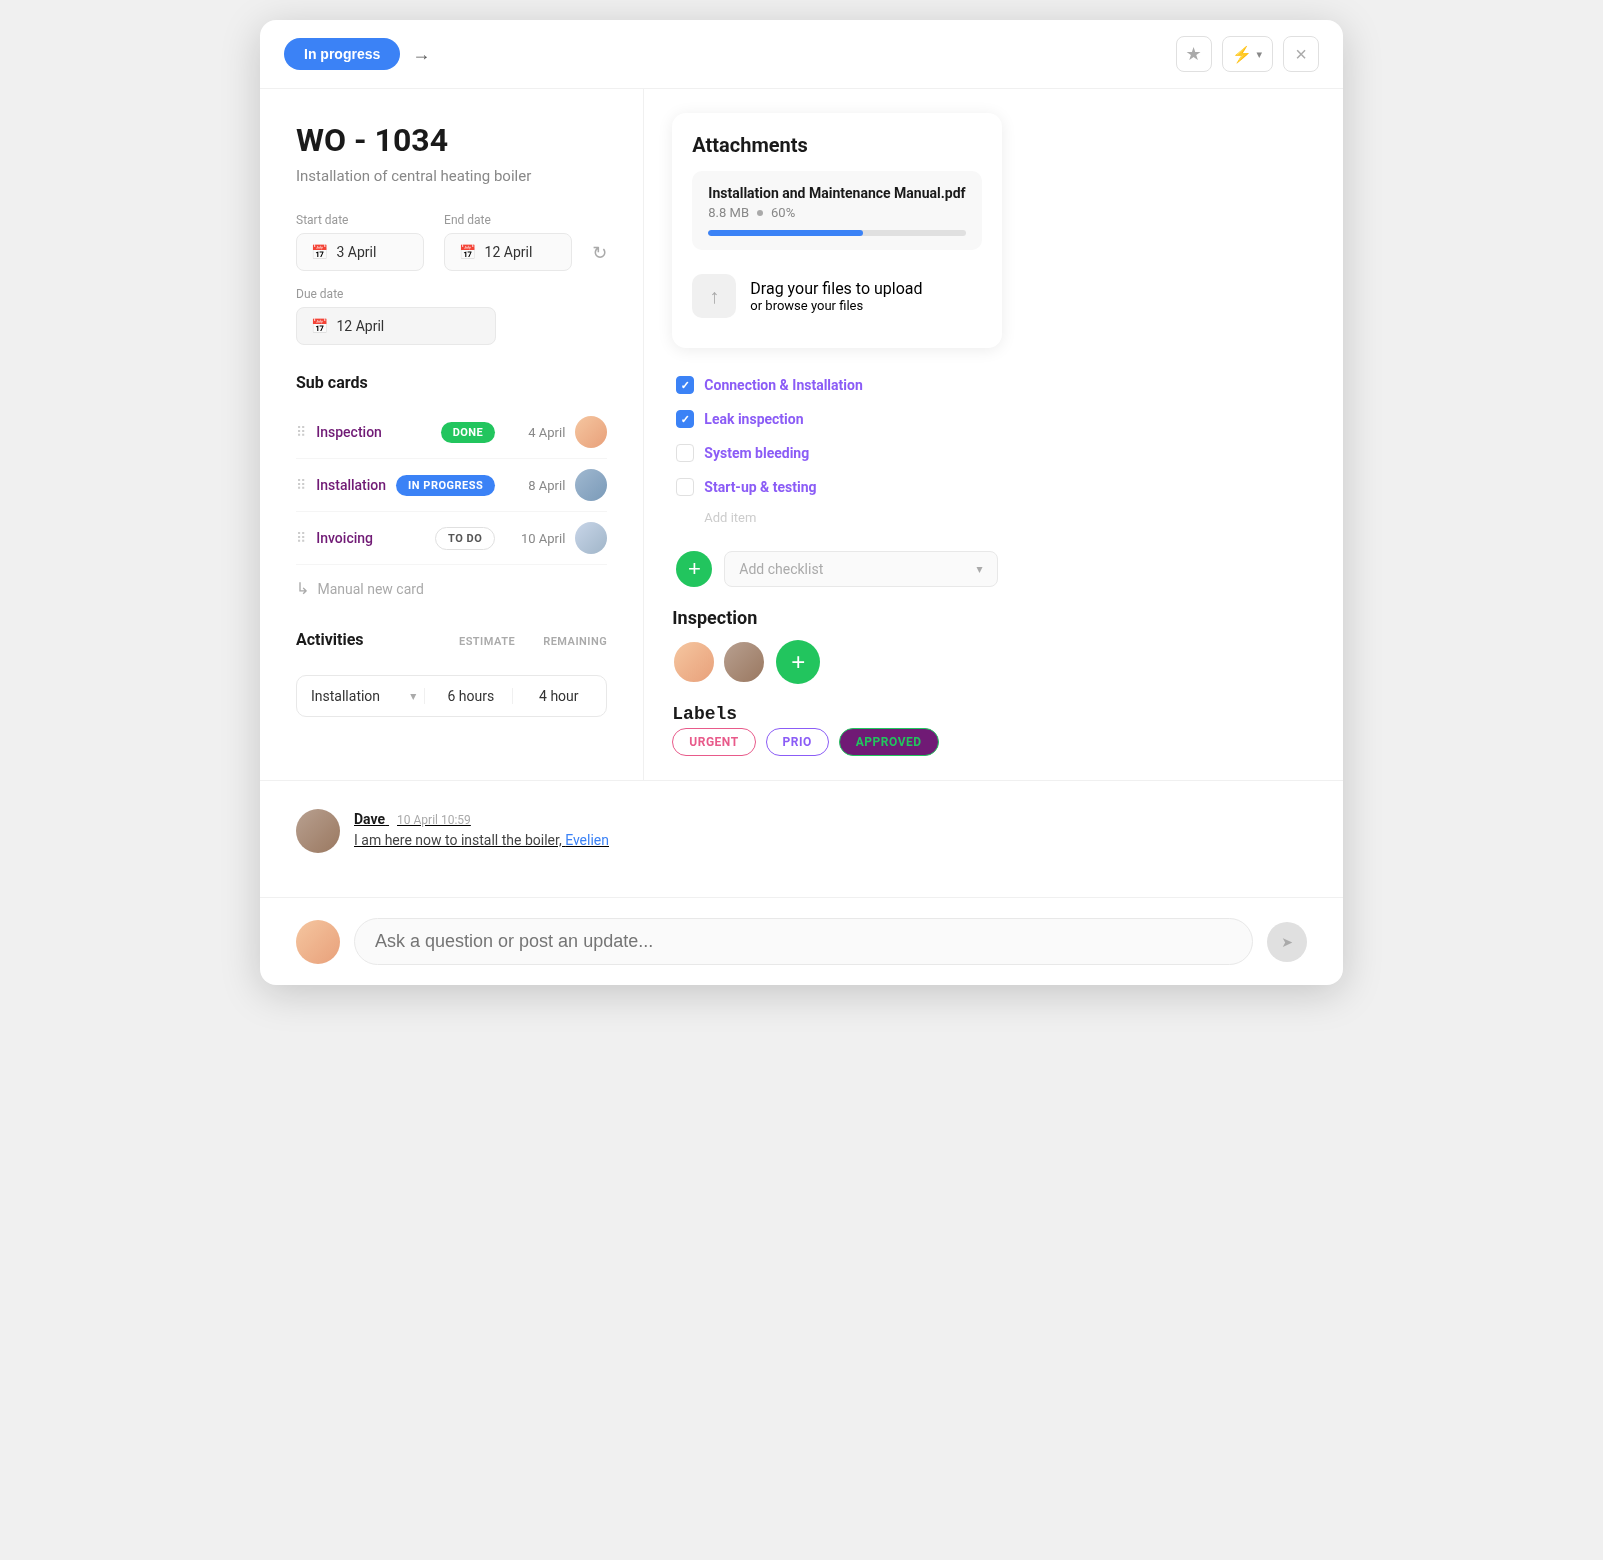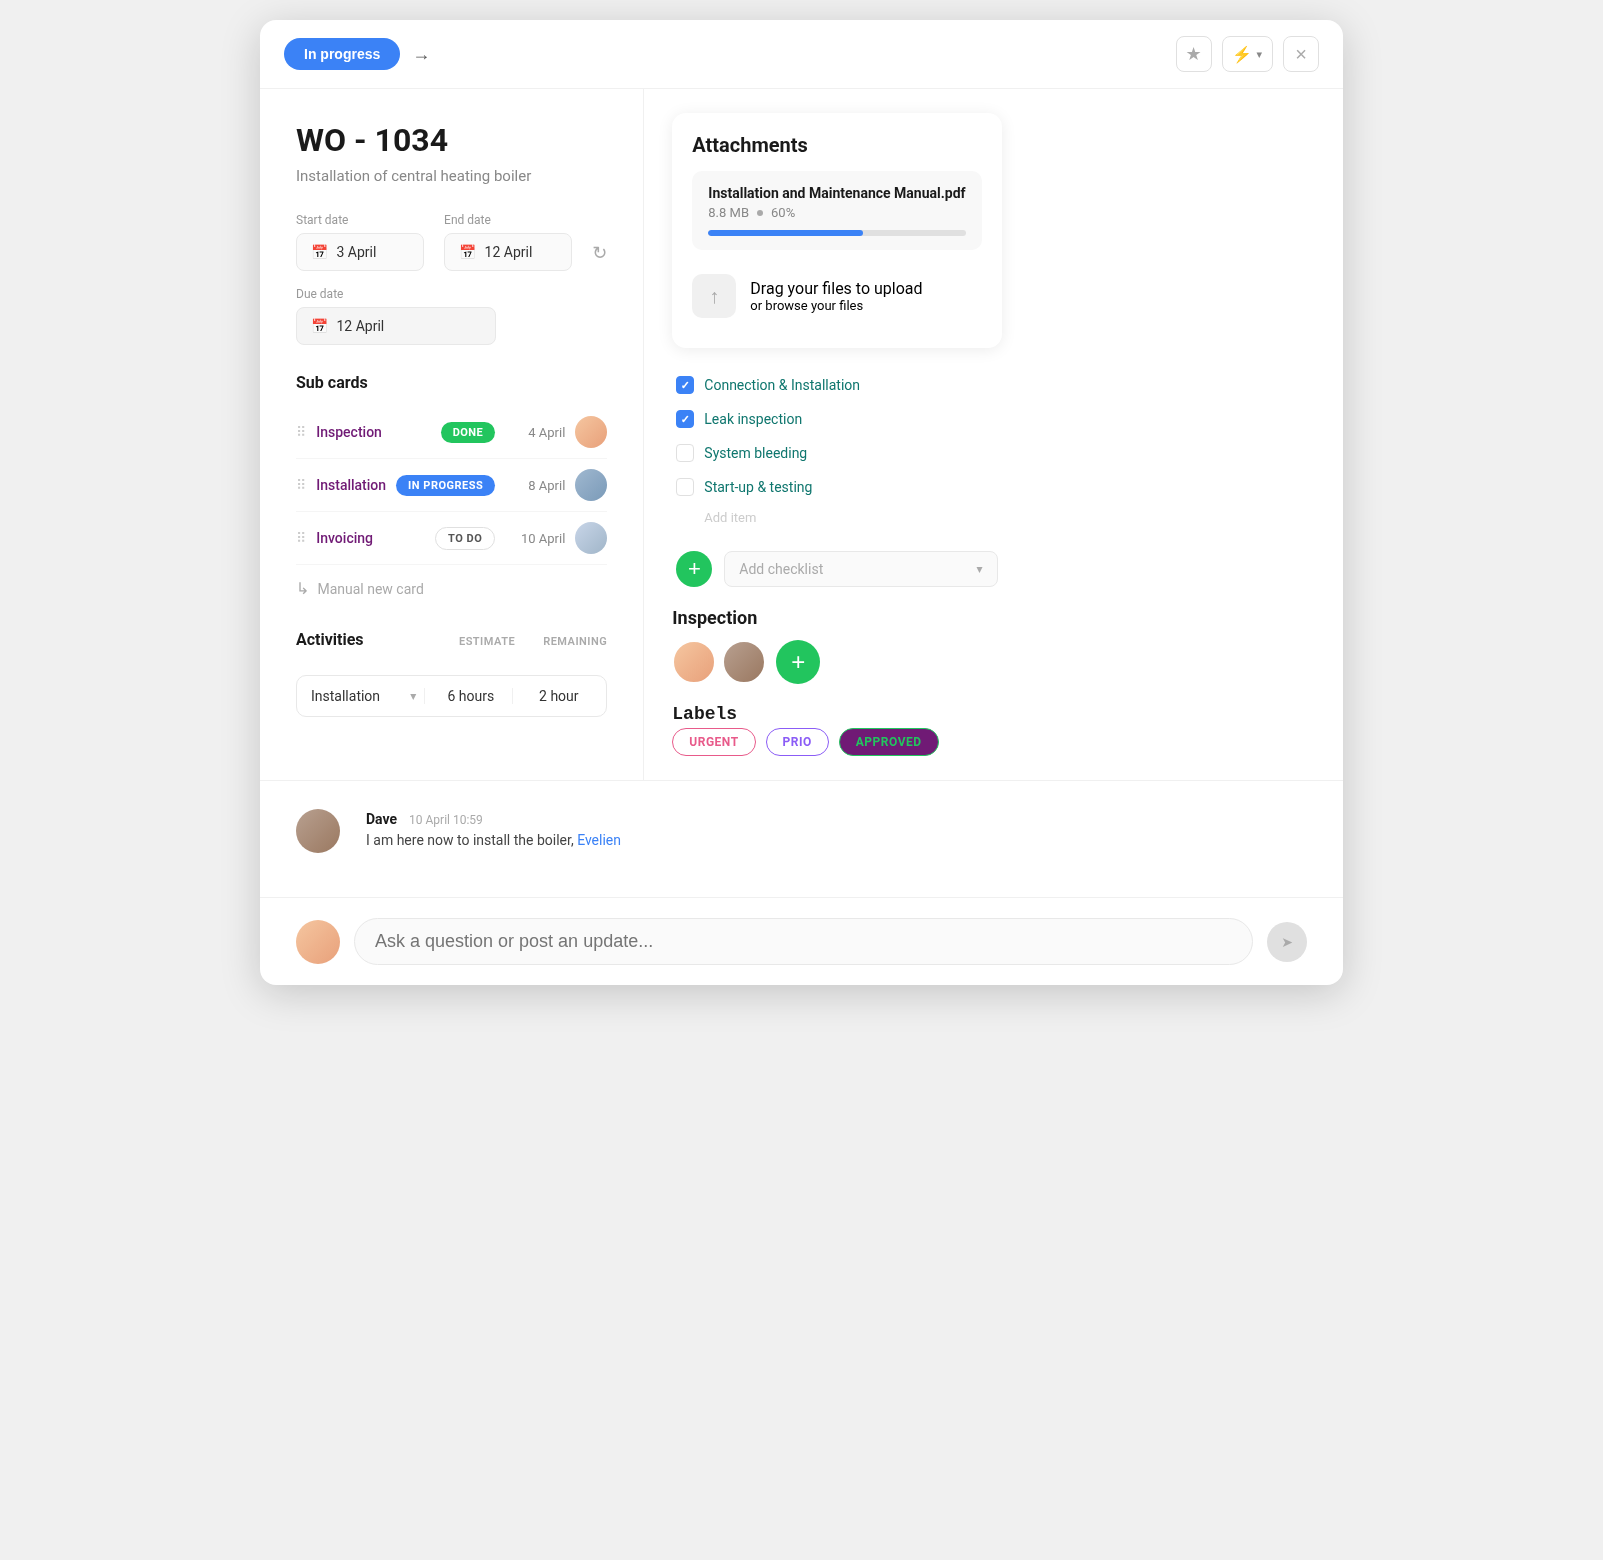--- a/index.html
+++ b/index.html
@@ -295,21 +295,21 @@
     .checkbox.checked {
       background: #3b82f6;
       border-color: #3b82f6;
     }
     .checkbox.checked::after {
       content: '✓';
       color: #fff;
       font-size: 11px;
       font-weight: 700;
     }
-    .checklist-label { font-size: 14px; color: #0f766e; }
+    .checklist-label { font-size: 14px; color: #8b5cf6; font-weight: bold; }
     .add-item-link { font-size: 13px; color: #ccc; padding: 6px 0 6px 28px; cursor: pointer; }
     
     .add-checklist-row {
       display: flex;
       align-items: center;
       gap: 12px;
       padding: 0 4px;
     }
     .add-btn {
       width: 36px;
@@ -397,22 +397,23 @@
     .label-urgent { color: #e85a8a; border-color: #e85a8a; background: #fff; }
     .label-prio { color: #8b5cf6; border-color: #8b5cf6; background: #fff; }
     .label-approved { color: #22c55e; border-color: #22c55e; background: #701a75; }
     
     .comments-section {
       border-top: 1px solid #f0f0f0;
       padding: 28px 36px 28px 36px;
     }
     .comment {
       display: flex;
-      gap: 26px;
+      gap: 14px;
       margin-bottom: 16px;
+      text-decoration: underline;
     }
     .comment-avatar {
       width: 44px;
       height: 44px;
       border-radius: 50%;
       background: linear-gradient(135deg, #b8a090, #9a7860);
       flex-shrink: 0;
     }
     .comment-content {}
     .comment-author {
@@ -573,21 +574,21 @@
             <span>ESTIMATE</span>
             <span style="margin-left:20px;">REMAINING</span>
           </div>
         </div>
         <div class="activity-row">
           <div class="activity-select">
             <span>Installation</span>
             <span class="chevron-down">▾</span>
           </div>
           <div class="activity-hours">6 hours</div>
-          <div class="activity-hours">2 hour</div>
+          <div class="activity-hours">4 hour</div>
         </div>
       </div>
     </div>
 
     <div class="right-panel">
 
       <div class="attachments-card">
         <div class="attachments-title">Attachments</div>
         <div class="attachment-file">
           <div class="attachment-filename">Installation and Maintenance Manual.pdf</div>

